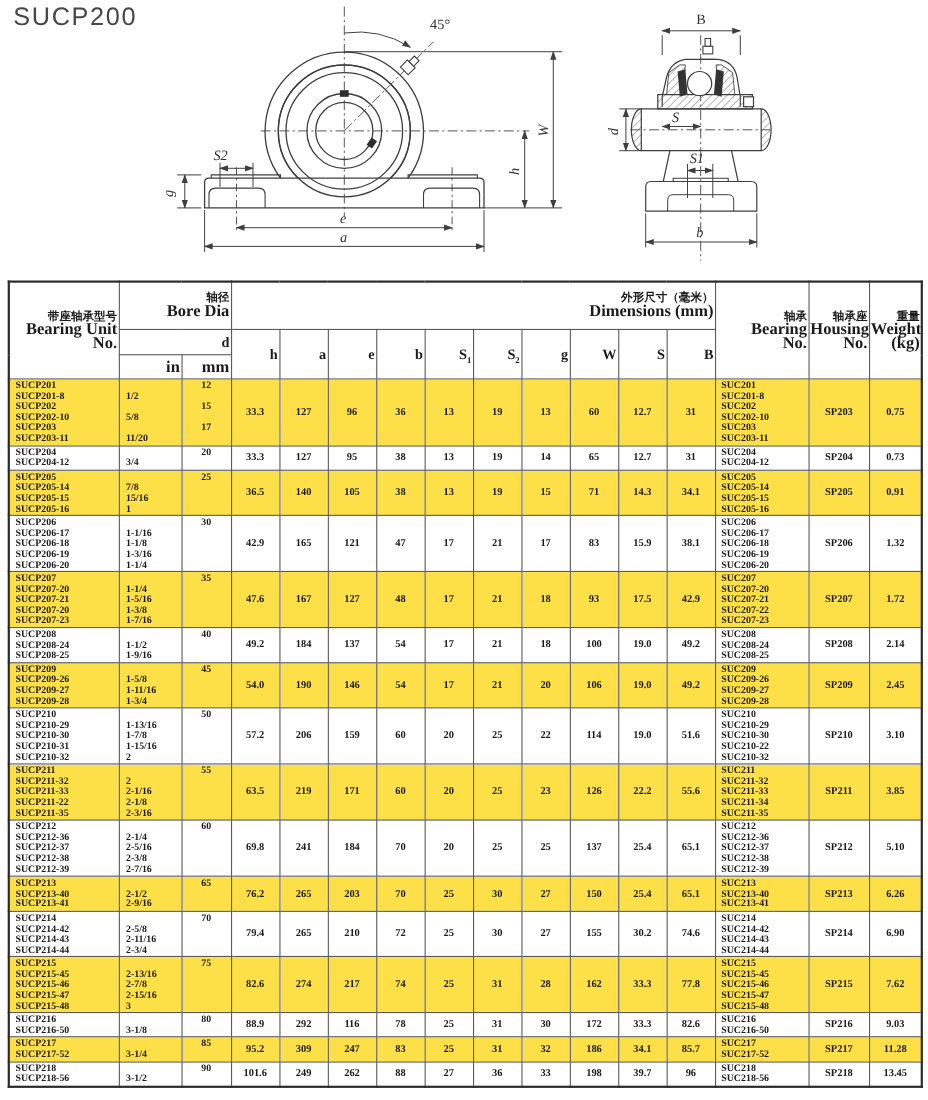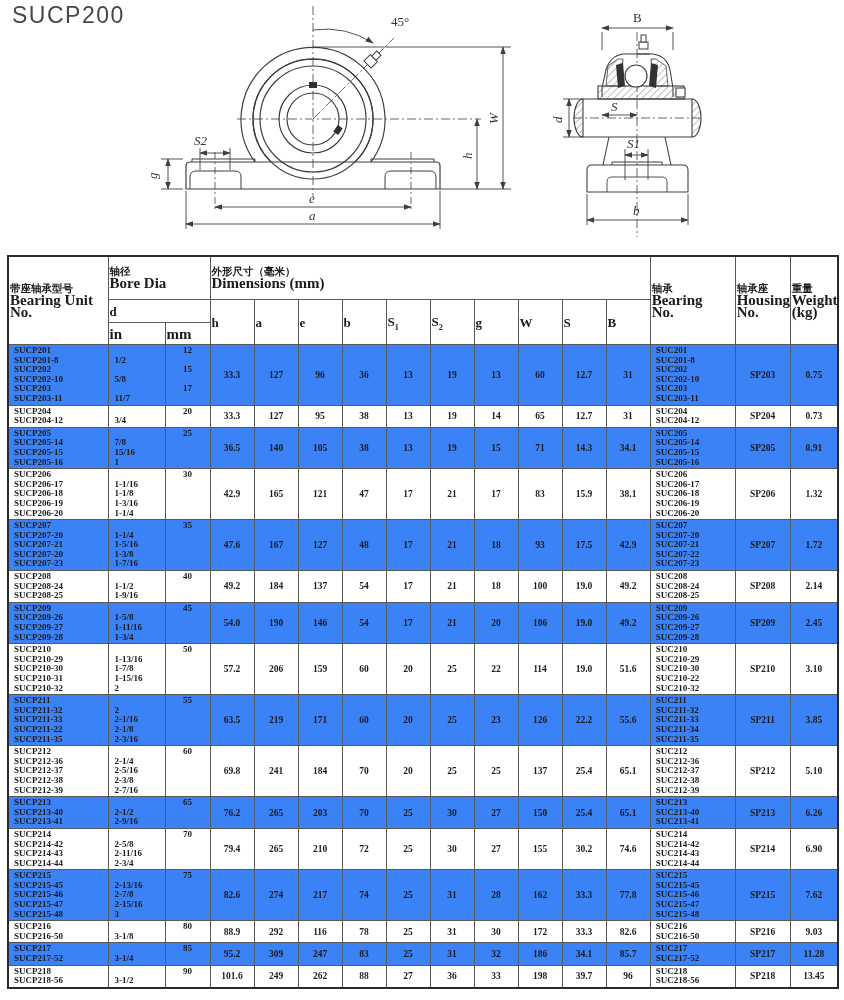--- a/index.html
+++ b/index.html
@@ -9,27 +9,27 @@
          font-size:23px;letter-spacing:1.5px;color:#474747;}
   .drawing-svg{position:absolute;top:2px;}
   #frontView{left:95px;}
   #sideView{left:540px;}
   svg text{font-family:"Liberation Serif",serif;fill:#333;}
   .dimlbl{font-style:italic;font-size:13px;}
   .anglbl{font-size:13px;}
   table.spec{position:absolute;left:7px;top:255px;width:830px;border-collapse:collapse;
              table-layout:fixed;border:2px solid #2b2b2b;background:#fff;}
   th,td{border:1px solid #5a5a5a;overflow:hidden;}
-  thead th{background:#fff;font-weight:bold;vertical-align:middle;text-align:left;padding:1px;}
+  thead th{background:#fff;font-weight:bold;vertical-align:middle;text-align:right;padding:1px;}
   .hcn{font-size:10.5px;line-height:12px;}
   .hen{font-size:15px;line-height:11.5px;font-weight:bold;}
   .dimletter{font-size:13px;font-weight:bold;}
   .dimletter sub{font-size:8px;}
   tbody tr td{border-top:1.5px solid #2b2b2b;padding:1px 2px;vertical-align:middle;}
-  tbody tr.shade{background:#3b82f6;}
+  tbody tr.shade{background:#fde047;}
   .ln{height:9.6px;line-height:9.6px;font-size:9px;font-weight:bold;white-space:nowrap;}
   td.c-model .ln, td.c-bearing .ln{text-align:left;padding-left:3px;}
   td.c-in .ln{text-align:left;padding-left:4px;}
   td.c-mm .ln{text-align:center;}
   td.c-dim, td.c-housing, td.c-weight{text-align:center;font-size:9.5px;font-weight:bold;}
   td.c-model, td.c-in, td.c-mm, td.c-bearing{vertical-align:top;}
 </style>
 </head>
 <body>
 
@@ -244,21 +244,21 @@
             <div class="ln ">SUCP202-10</div>
             <div class="ln ">SUCP203</div>
             <div class="ln ">SUCP203-11</div>
           </td>
           <td class="c-in">
             <div class="ln ">&nbsp;</div>
             <div class="ln ">1/2</div>
             <div class="ln ">&nbsp;</div>
             <div class="ln ">5/8</div>
             <div class="ln ">&nbsp;</div>
-            <div class="ln ">11/7</div>
+            <div class="ln ">11/20</div>
           </td>
           <td class="c-mm">
             <div class="ln ">12</div>
             <div class="ln ">&nbsp;</div>
             <div class="ln ">15</div>
             <div class="ln ">&nbsp;</div>
             <div class="ln ">17</div>
             <div class="ln ">&nbsp;</div>
           </td>
           <td class="c-dim">33.3</td>

